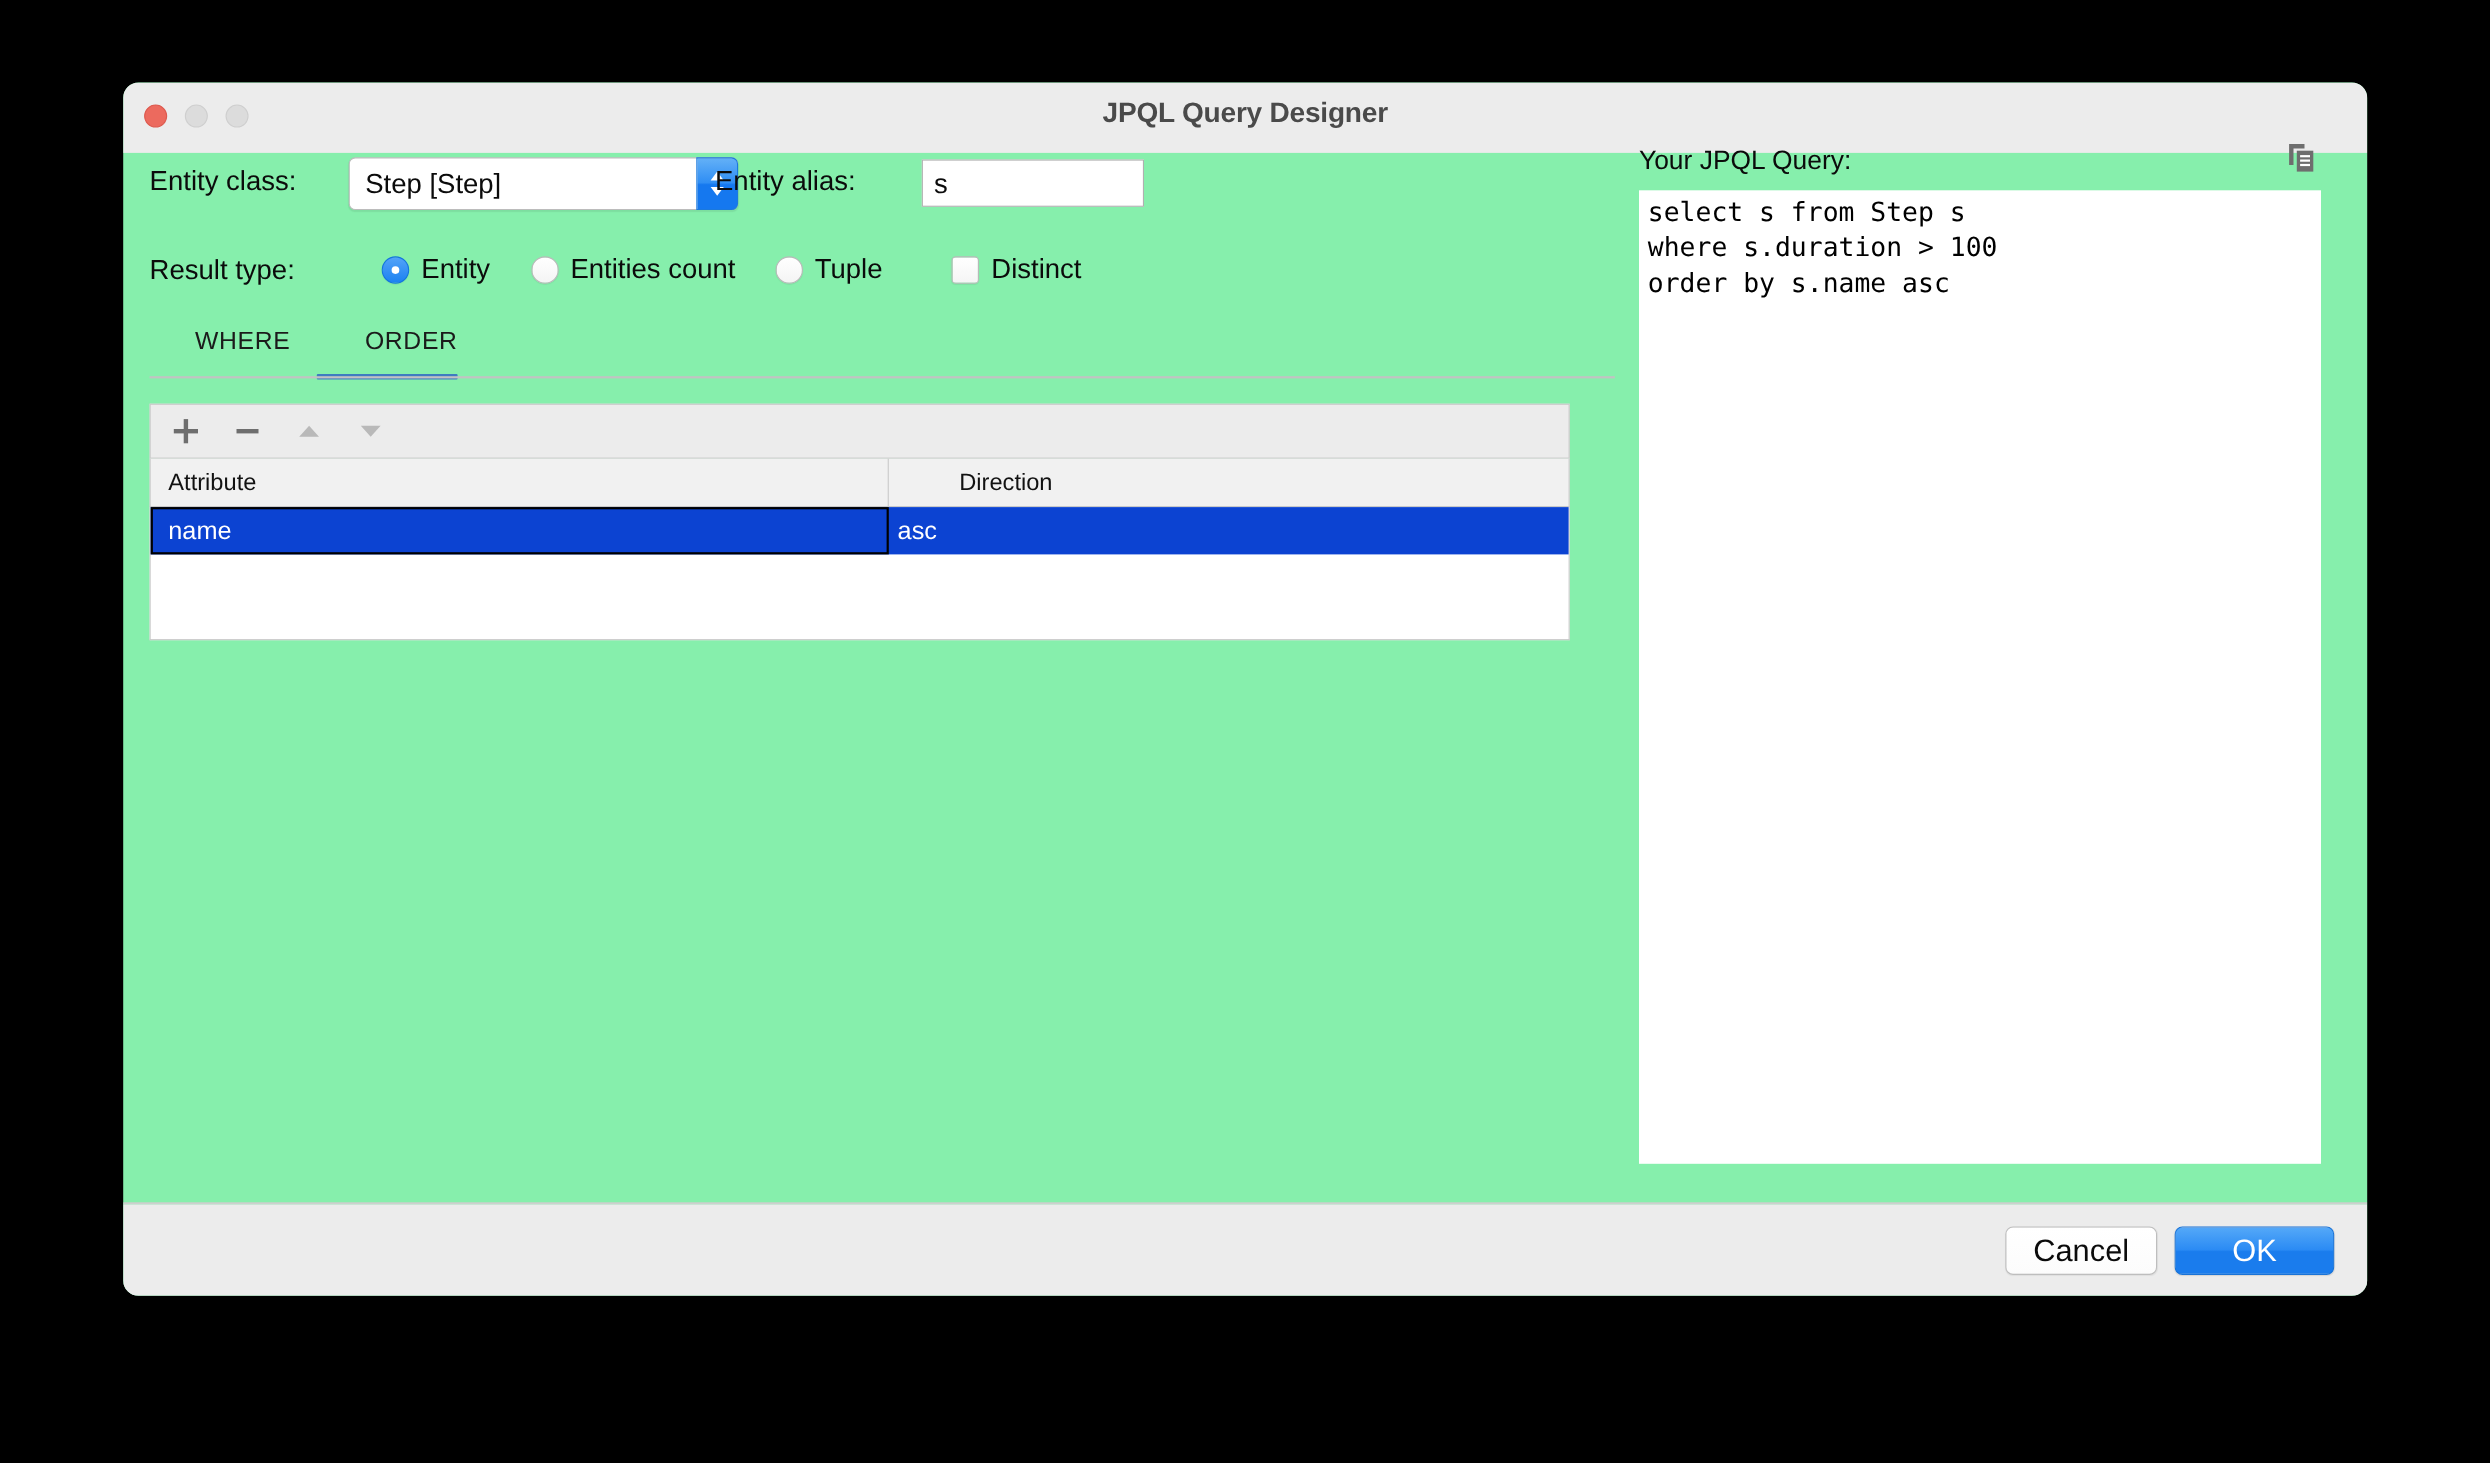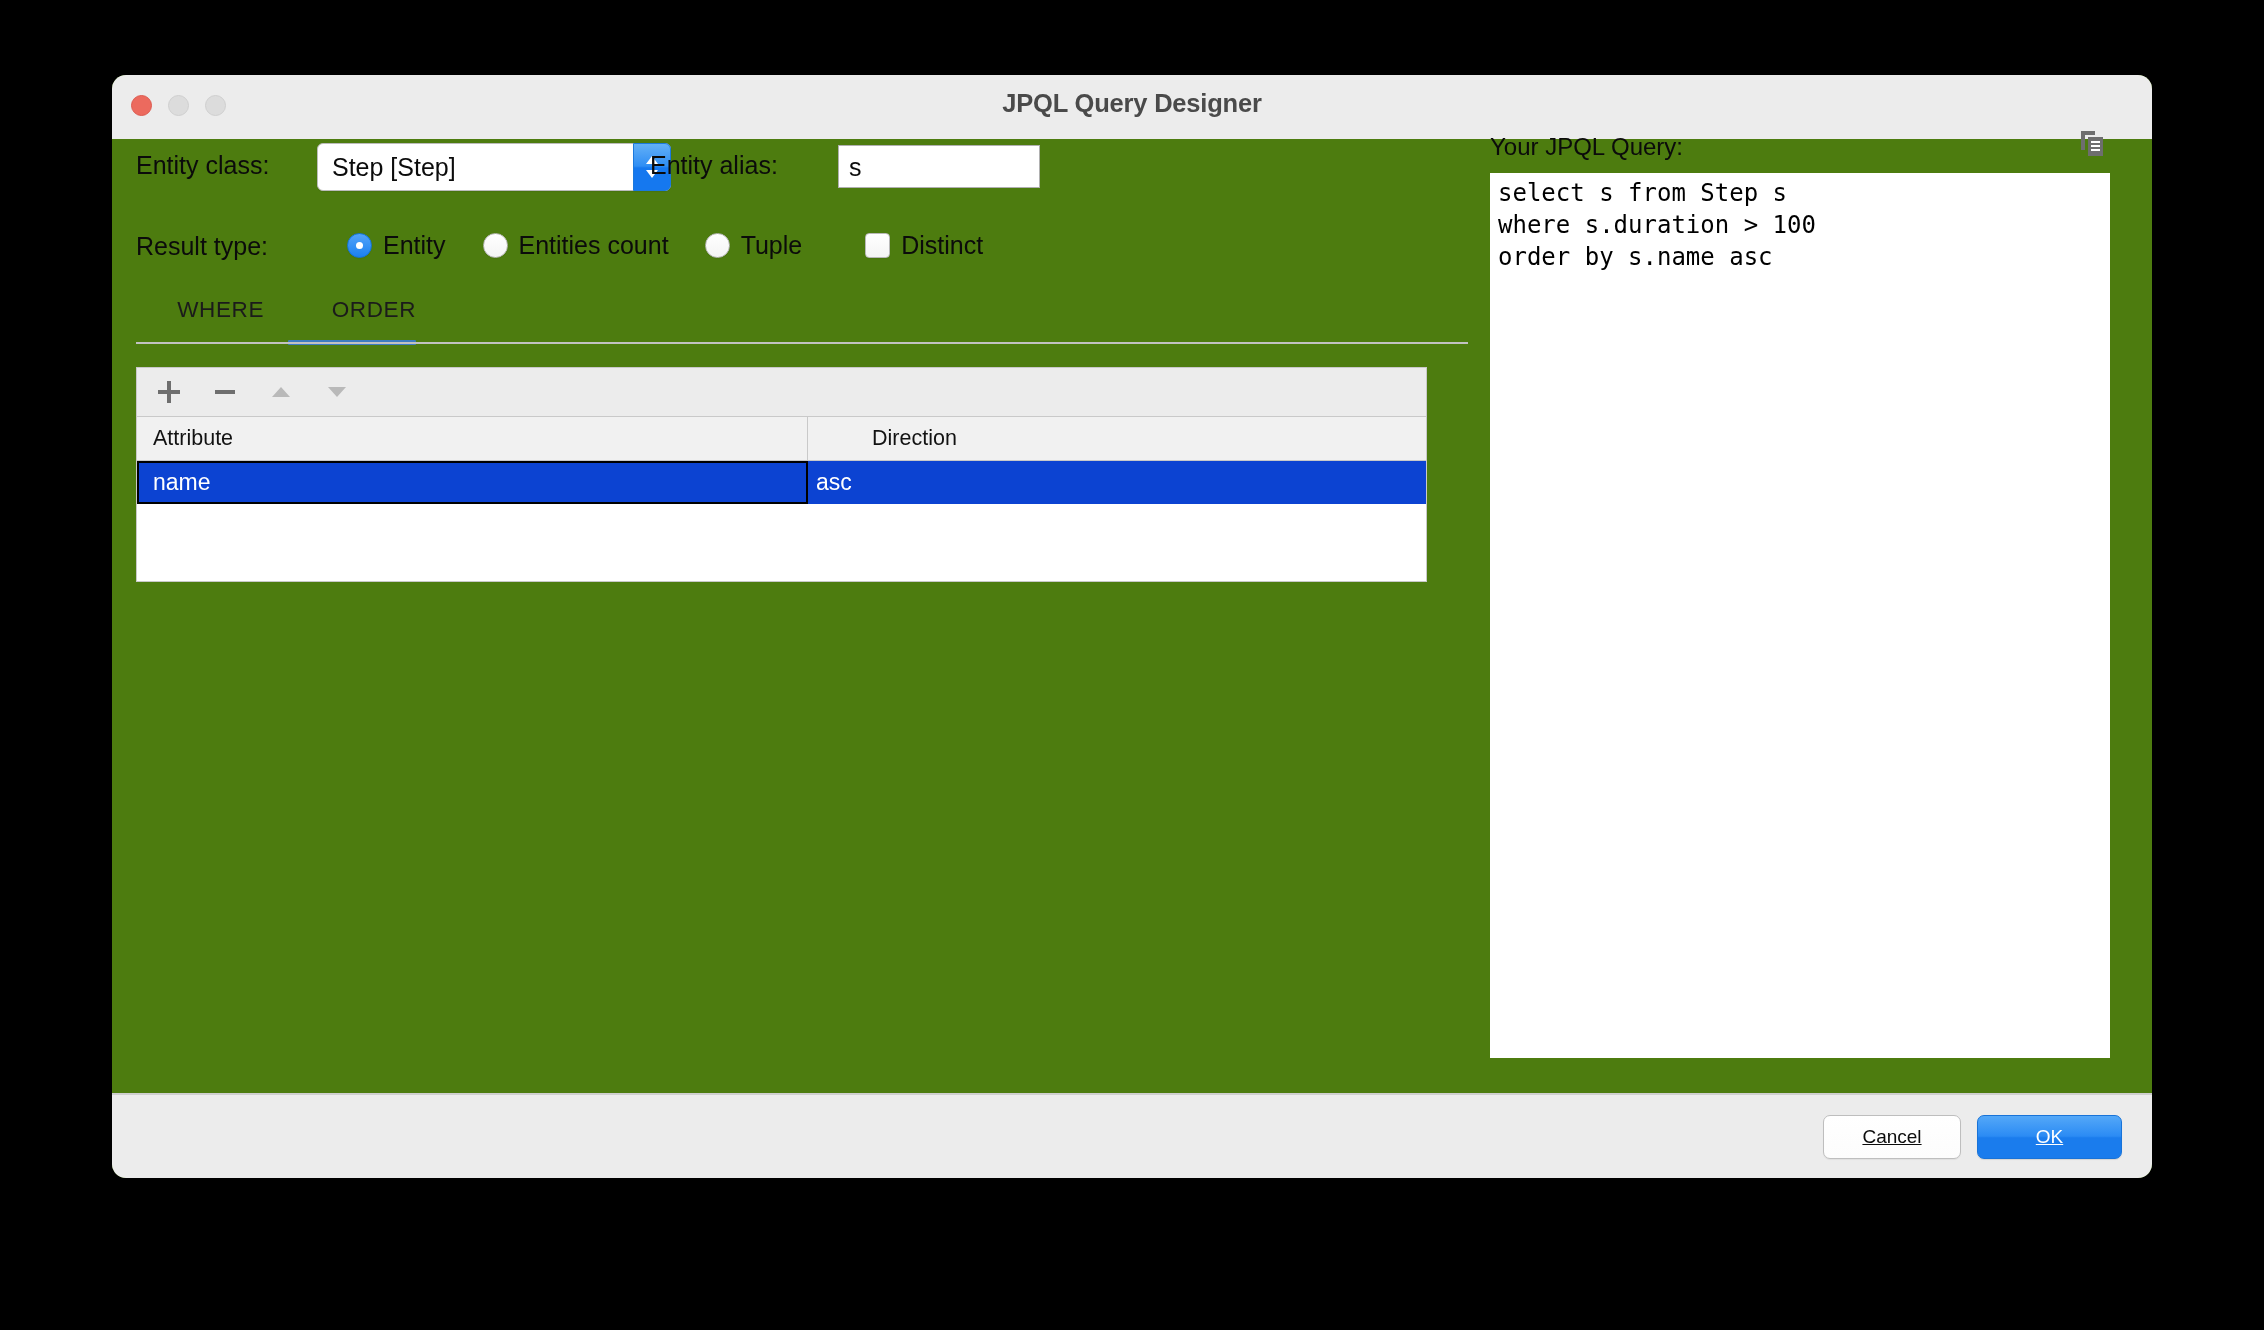--- a/index.html
+++ b/index.html
@@ -15,21 +15,21 @@
     -webkit-font-smoothing: antialiased;
   }
 
   
   #window {
     position: absolute;
     left: 112px;
     top: 75px;
     width: 2040px;
     height: 1103px;
-    background: #4d7c0f;
+    background: #86efac;
     border-radius: 14px;
     box-shadow: 0 10px 40px rgba(0,0,0,0.55);
     overflow: hidden;
   }
 
   
   #titlebar {
     position: absolute;
     left: 0; top: 0;
     width: 100%;
@@ -379,23 +379,22 @@
   }
   .btn {
     position: absolute;
     top: 20px;
     height: 44px;
     border-radius: 7px;
     box-sizing: border-box;
     display: flex;
     align-items: center;
     justify-content: center;
-    font-size: 19px;
+    font-size: 28px;
     cursor: default;
-    text-decoration: underline;
   }
   #cancel-button {
     right: 191px;
     width: 138px;
     background: linear-gradient(180deg,#ffffff 0%,#fcfcfc 100%);
     border: 1px solid #bebebe;
     color: #0b0b0b;
     box-shadow: 0 1px 1px rgba(0,0,0,0.06);
   }
   #ok-button {

